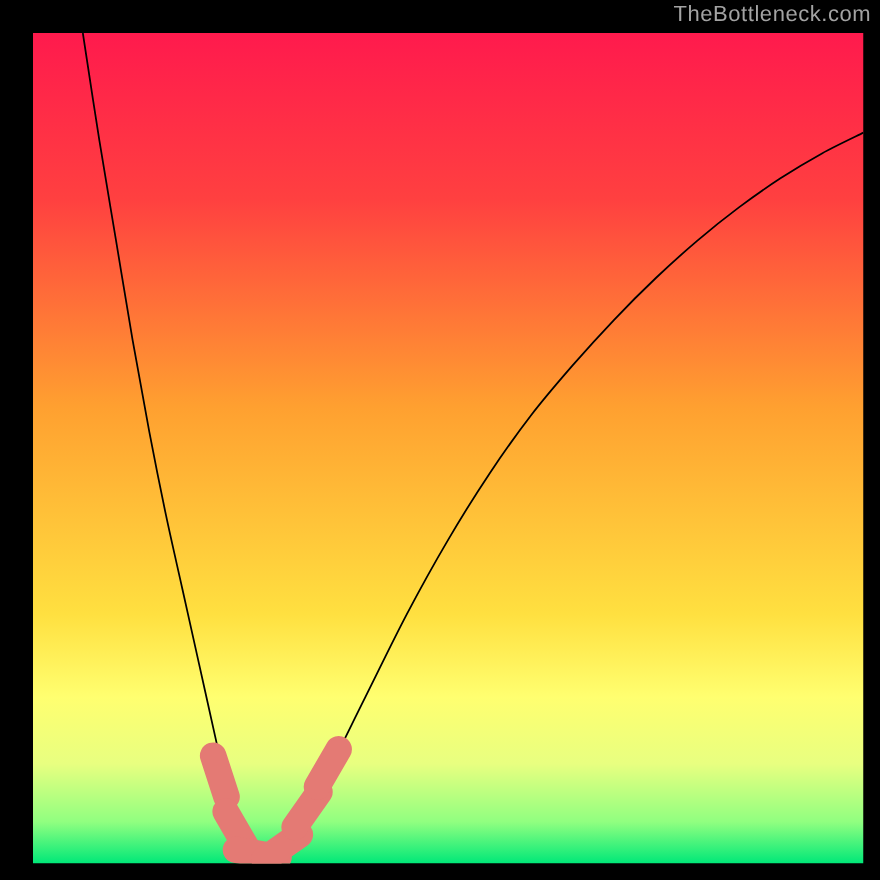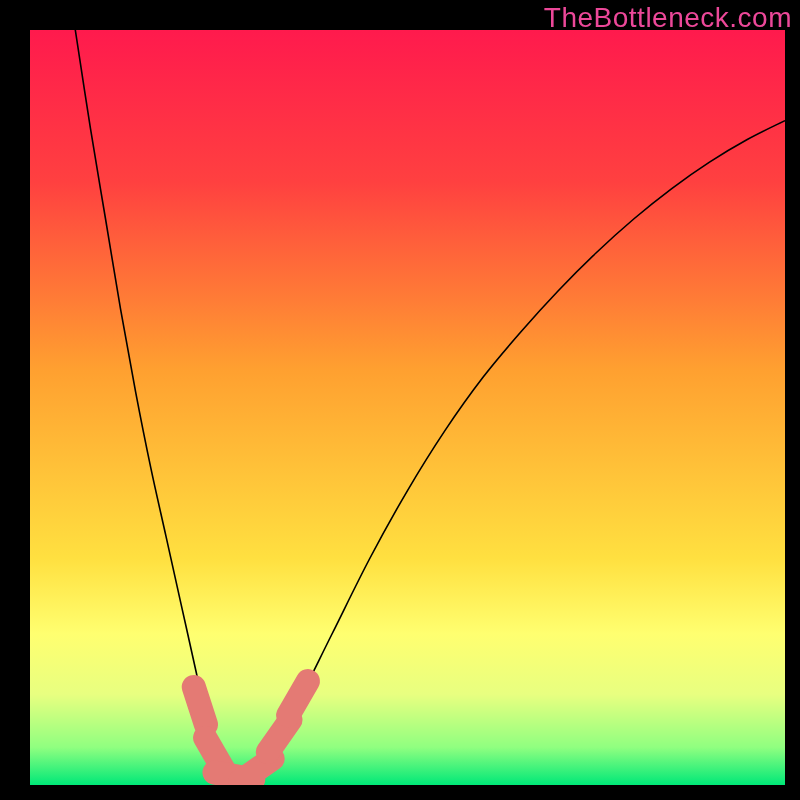--- a/index.html
+++ b/index.html
@@ -16,22 +16,22 @@
     left: 0;
     top: 0;
     width: 800px;
     height: 800px;
     background: #000;
   }
   .watermark {
     position: absolute;
     top: 2px;
     right: 8px;
-    color: #ec4899;
-    font-size: 28px;
+    color: #a3a3a3;
+    font-size: 20px;
     letter-spacing: 0.5px;
     z-index: 10;
   }
   .plot {
     position: absolute;
     left: 30px;
     top: 30px;
     width: 755px;
     height: 755px;
   }

